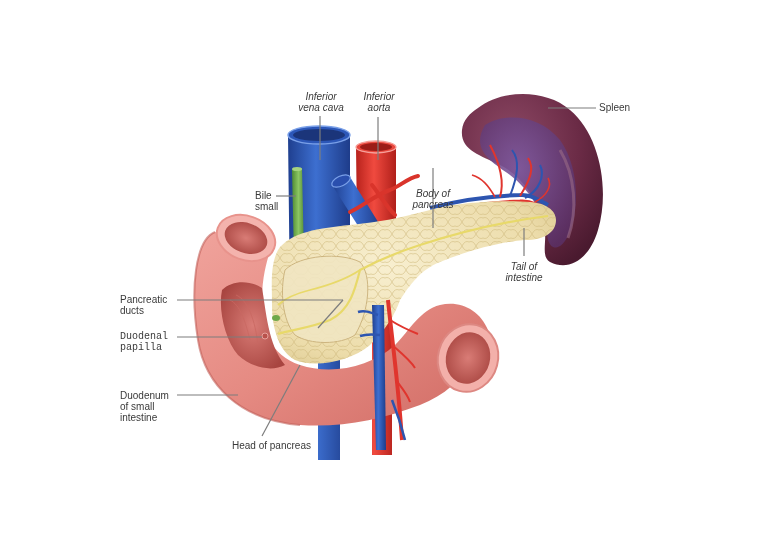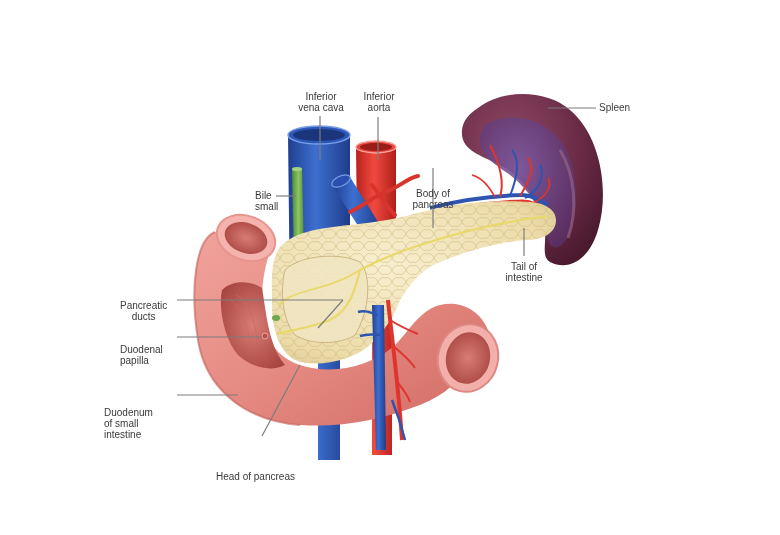--- a/index.html
+++ b/index.html
@@ -1,20 +1,20 @@
 <!DOCTYPE html>
 <html><head>
 <meta charset="utf-8">
 <style>
   html, body { margin: 0; padding: 0; background: #ffffff; }
   body { width: 780px; height: 535px; overflow: hidden; position: relative; font-family: "Liberation Sans", sans-serif; }
   #stage { position: absolute; left: 0; top: 0; width: 780px; height: 535px; }
   svg { position: absolute; left: 0; top: 0; }
   .lbl { position: absolute; font-size: 10px; line-height: 11px; color: #3a3a3a; white-space: pre; font-family: "Liberation Sans", sans-serif; }
-  .center { text-align: center; }
+  .center { text-align: center; font-style: italic; }
   .leader { stroke: #7d7d7d; stroke-width: 1.2; fill: none; }
 </style>
 </head>
 <body>
 
 <div id="stage">
 <svg width="780" height="535" viewBox="0 0 780 535">
   <defs>
     <linearGradient id="gVein" x1="0" x2="1" y1="0" y2="0">
       <stop offset="0" stop-color="#1f3f8f"></stop>
@@ -163,21 +163,21 @@
 vena cava</div>
 <div class="lbl center" style="left:348px; top:91px; width:62px;">Inferior
 aorta</div>
 <div class="lbl" style="left:599px; top:102px;">Spleen</div>
 <div class="lbl center" style="left:403px; top:144px; width:60px;margin-top:44px;">Body of
 pancreas</div>
 <div class="lbl" style="left:255px; top:190px;">Bile
 small</div>
 <div class="lbl center" style="left:496px; top:261px; width:56px;">Tail of
 intestine</div>
-<div class="lbl" style="left:120px; top:300px;text-align:center;">Pancreatic
+<div class="lbl" style="left:120px; top:294px;">Pancreatic
 ducts</div>
-<div class="lbl" style="left:120px; top:344px;">Duodenal
+<div class="lbl" style="left:120px; top:331px;font-family:Liberation Mono, monospace;">Duodenal
 papilla</div>
-<div class="lbl" style="left:104px; top:390px;margin-top:17px;">Duodenum
+<div class="lbl" style="left:120px; top:390px;">Duodenum
 of small
 intestine</div>
-<div class="lbl" style="left:216px; top:440px;margin-top:31px;">Head of pancreas</div>
+<div class="lbl" style="left:232px; top:440px;">Head of pancreas</div>
 </div>
 
 </body></html>

